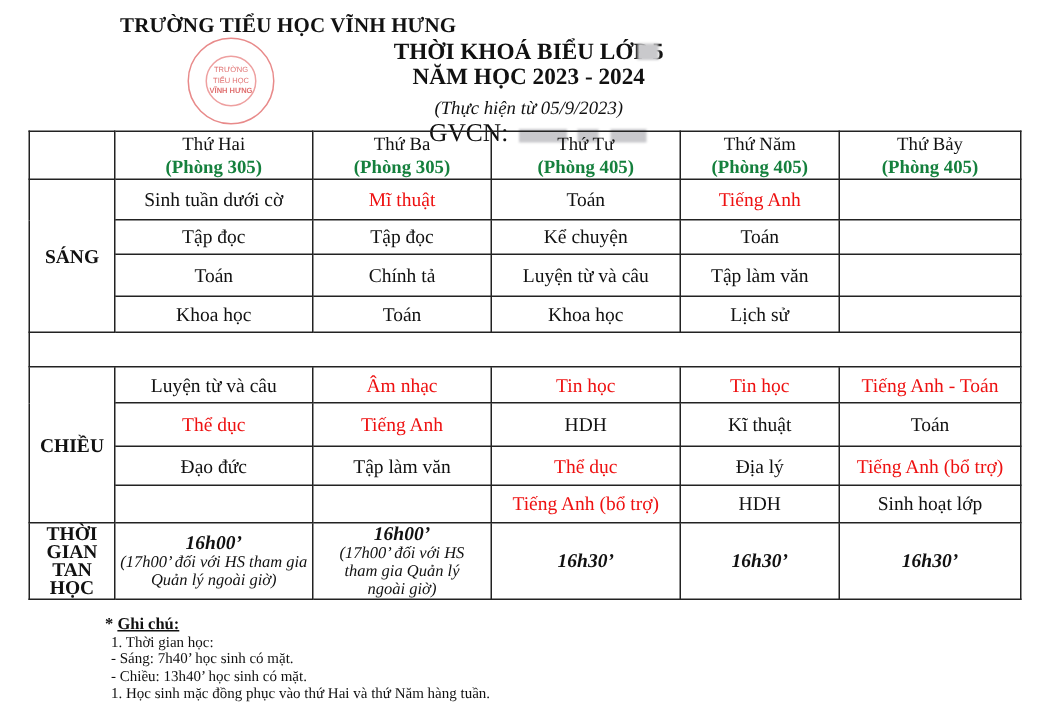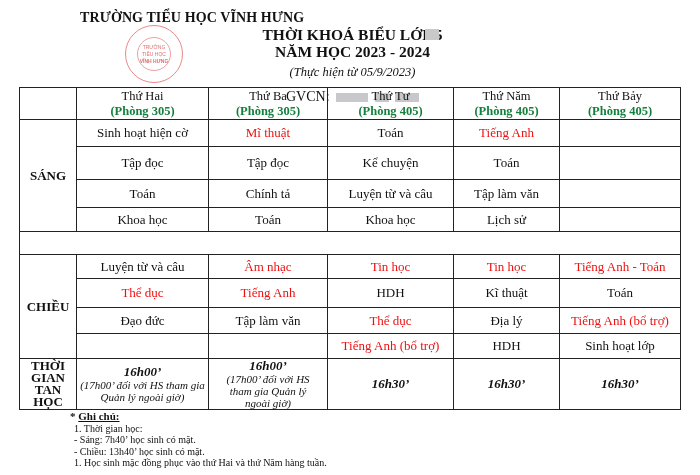--- a/index.html
+++ b/index.html
@@ -5,21 +5,21 @@
   html, body { margin:0; padding:0; background:#ffffff; }
   body { width:700px; height:475px; position:relative; overflow:hidden; font-family:"Liberation Serif","DejaVu Serif",serif; color:#111; }
   .school { position:absolute; left:80px; top:10px; font-weight:bold; font-size:14px; letter-spacing:0.1px; }
   .stamp { position:absolute; left:125px; top:25px; width:58px; height:58px; border-radius:50%; border:1.5px solid #e88a8a; box-sizing:border-box; }
   .stamp .inner { position:absolute; left:11px; top:11px; width:34px; height:34px; border-radius:50%; border:1px solid #eea0a0; box-sizing:border-box; }
   .stamp .txt { position:absolute; left:0; width:100%; text-align:center; font-family:"Liberation Sans",sans-serif; font-size:5px; color:#e07070; line-height:6px; }
   .title { position:absolute; left:230px; width:245px; text-align:center; font-weight:bold; font-size:15.5px; }
   .t1 { top:26px; }
   .t2 { top:43px; }
   .subnote { position:absolute; left:230px; width:245px; text-align:center; top:65px; font-style:italic; font-size:12.5px; }
-  .gvcn { position:absolute; left:286px; top:89px; font-size:14px; }
+  .gvcn { position:absolute; left:286px; top:79px; font-size:17px; }
   .blur { display:inline-block; height:9px; background:#c8c8cc; vertical-align:middle; margin-left:3px; filter:blur(0.6px); }
   .blurcls { position:absolute; left:425px; top:29px; width:14px; height:11px; background:#c9c9cc; filter:blur(0.7px); }
 
   table.tkb { position:absolute; left:19px; top:87px; border-collapse:collapse; table-layout:fixed; width:661px; }
   table.tkb td { border:1px solid #222; text-align:center; vertical-align:middle; padding:0; font-size:13px; }
   table.tkb { border:1.6px solid #111; }
   .hd-day { font-weight:normal; font-size:12.5px; line-height:15px; }
   .hd-room { font-weight:bold; font-size:12.5px; color:#15803d; line-height:15px; }
   .red { color:#ee1111; }
   .session { font-weight:bold; font-size:12.5px; }
@@ -85,27 +85,27 @@
           <div class="hd-room">(Phòng 405)</div>
         </td>
     <td>
           <div class="hd-day">Thứ Bảy</div>
           <div class="hd-room">(Phòng 405)</div>
         </td>
   </tr>
 
   <tr style="height:27px">
     <td rowspan="4" class="session">SÁNG</td>
-    <td>Sinh hoạt hiện cờ</td>
+    <td>Sinh tuần dưới cờ</td>
     <td class="red">Mĩ thuật</td>
     <td>Toán</td>
     <td class="red">Tiếng Anh</td>
     <td></td>
   </tr>
-  <tr style="height:33px">
+  <tr style="height:23px">
     <td>Tập đọc</td>
     <td>Tập đọc</td>
     <td>Kể chuyện</td>
     <td>Toán</td>
     <td></td>
   </tr>
   <tr style="height:28px">
     <td>Toán</td>
     <td>Chính tả</td>
     <td>Luyện từ và câu</td>

